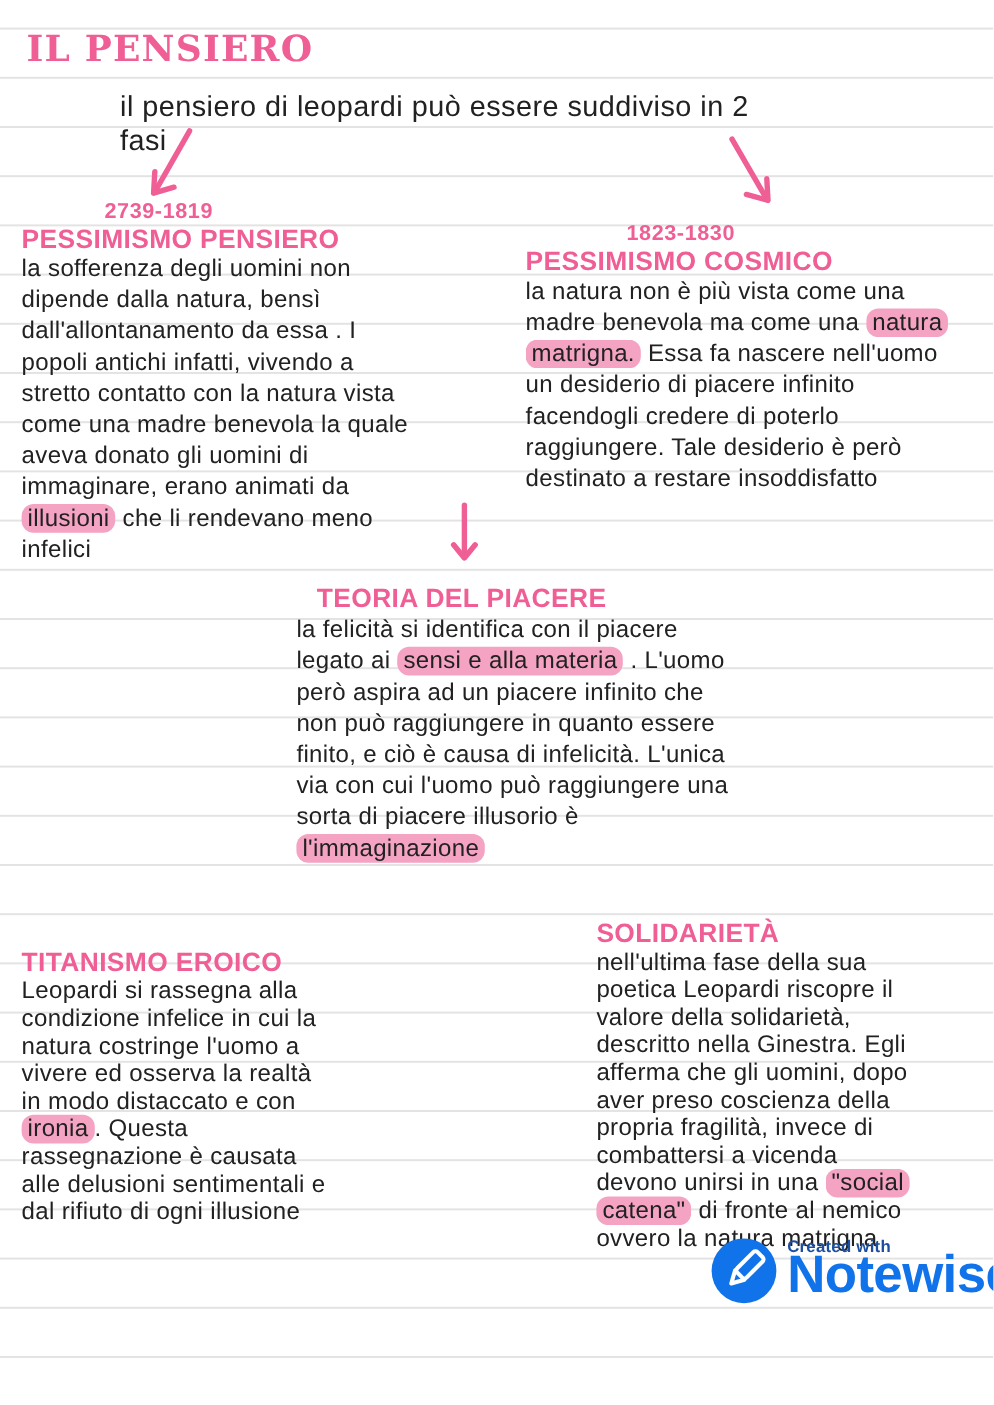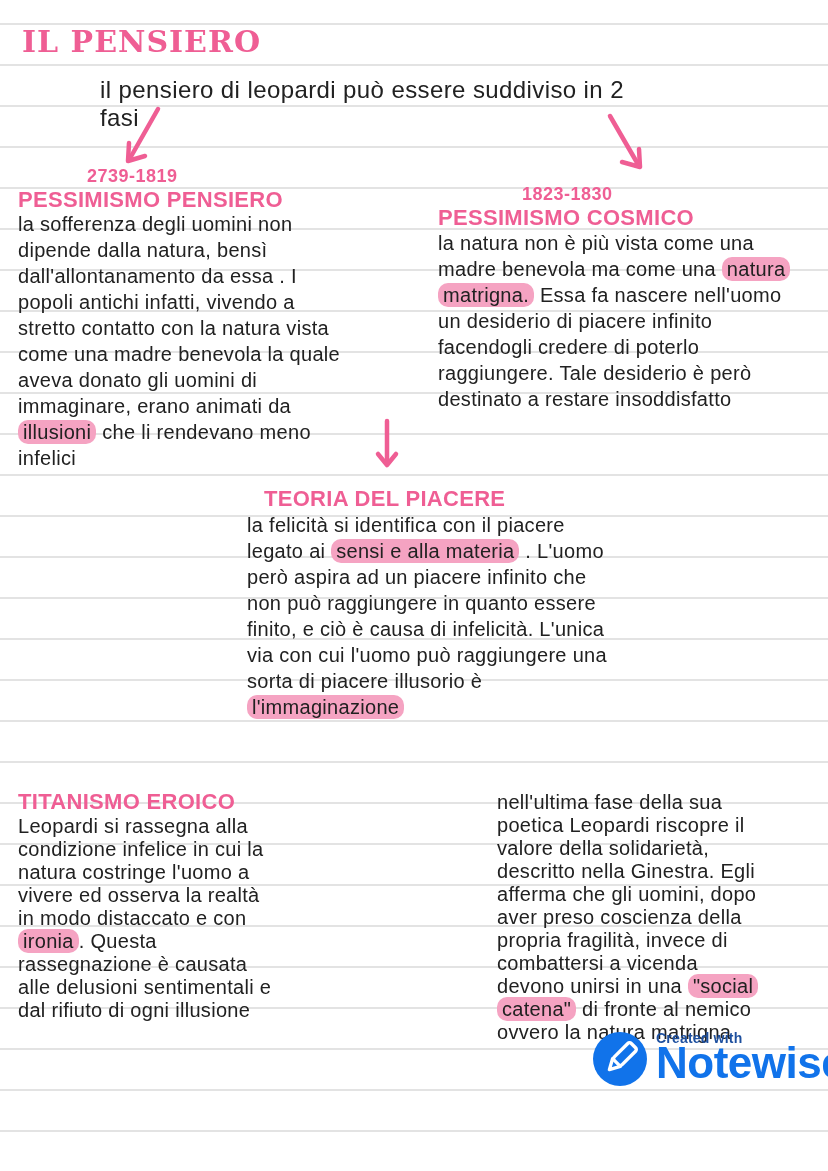--- a/index.html
+++ b/index.html
@@ -155,20 +155,21 @@
     <div class="abs body-text tight" style="left:18px;top:815px;width:310px;"><span>Leopardi si rassegna alla
 condizione infelice in cui la
 natura costringe l'uomo a
 vivere ed osserva la realtà
 in modo distaccato e con
 </span><span class="hl">ironia</span><span>. Questa
 rassegnazione è causata
 alle delusioni sentimentali e
 dal rifiuto di ogni illusione</span></div>
 
+    <div class="abs heading" style="left:497px;top:765px;">SOLIDARIETÀ</div>
     <div class="abs body-text tight" style="left:497px;top:791px;width:320px;"><span>nell'ultima fase della sua
 poetica Leopardi riscopre il
 valore della solidarietà,
 descritto nella Ginestra. Egli
 afferma che gli uomini, dopo
 aver preso coscienza della
 propria fragilità, invece di
 combattersi a vicenda
 devono unirsi in una </span><span class="hl">"social
 catena"</span><span> di fronte al nemico

